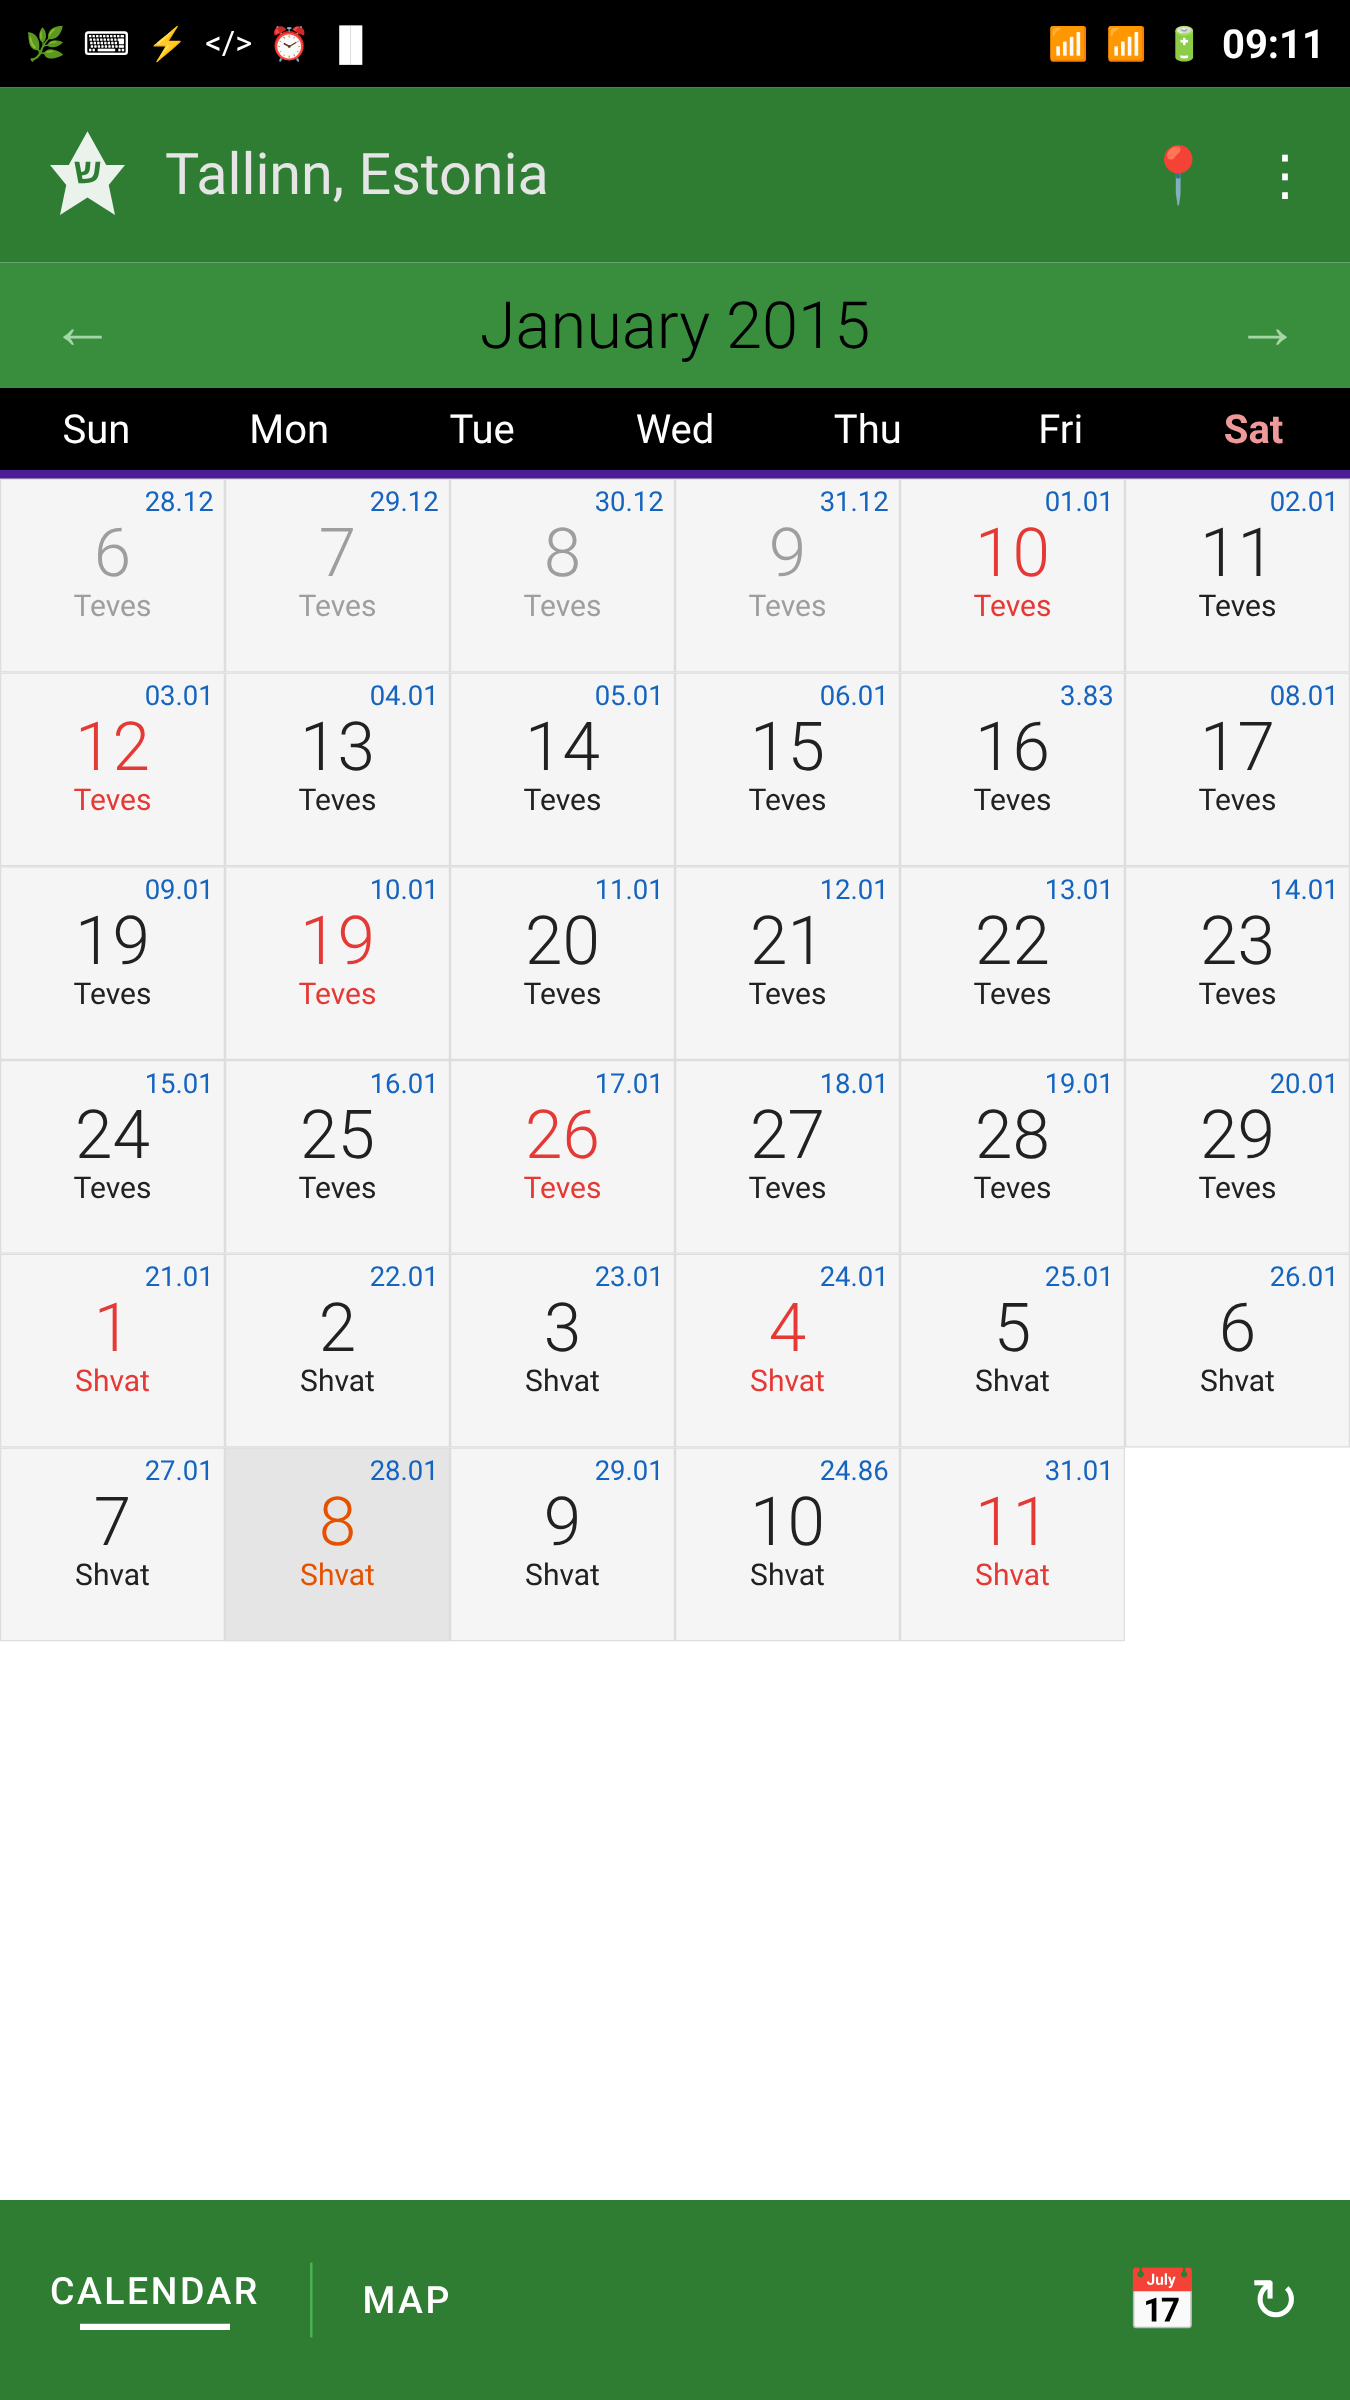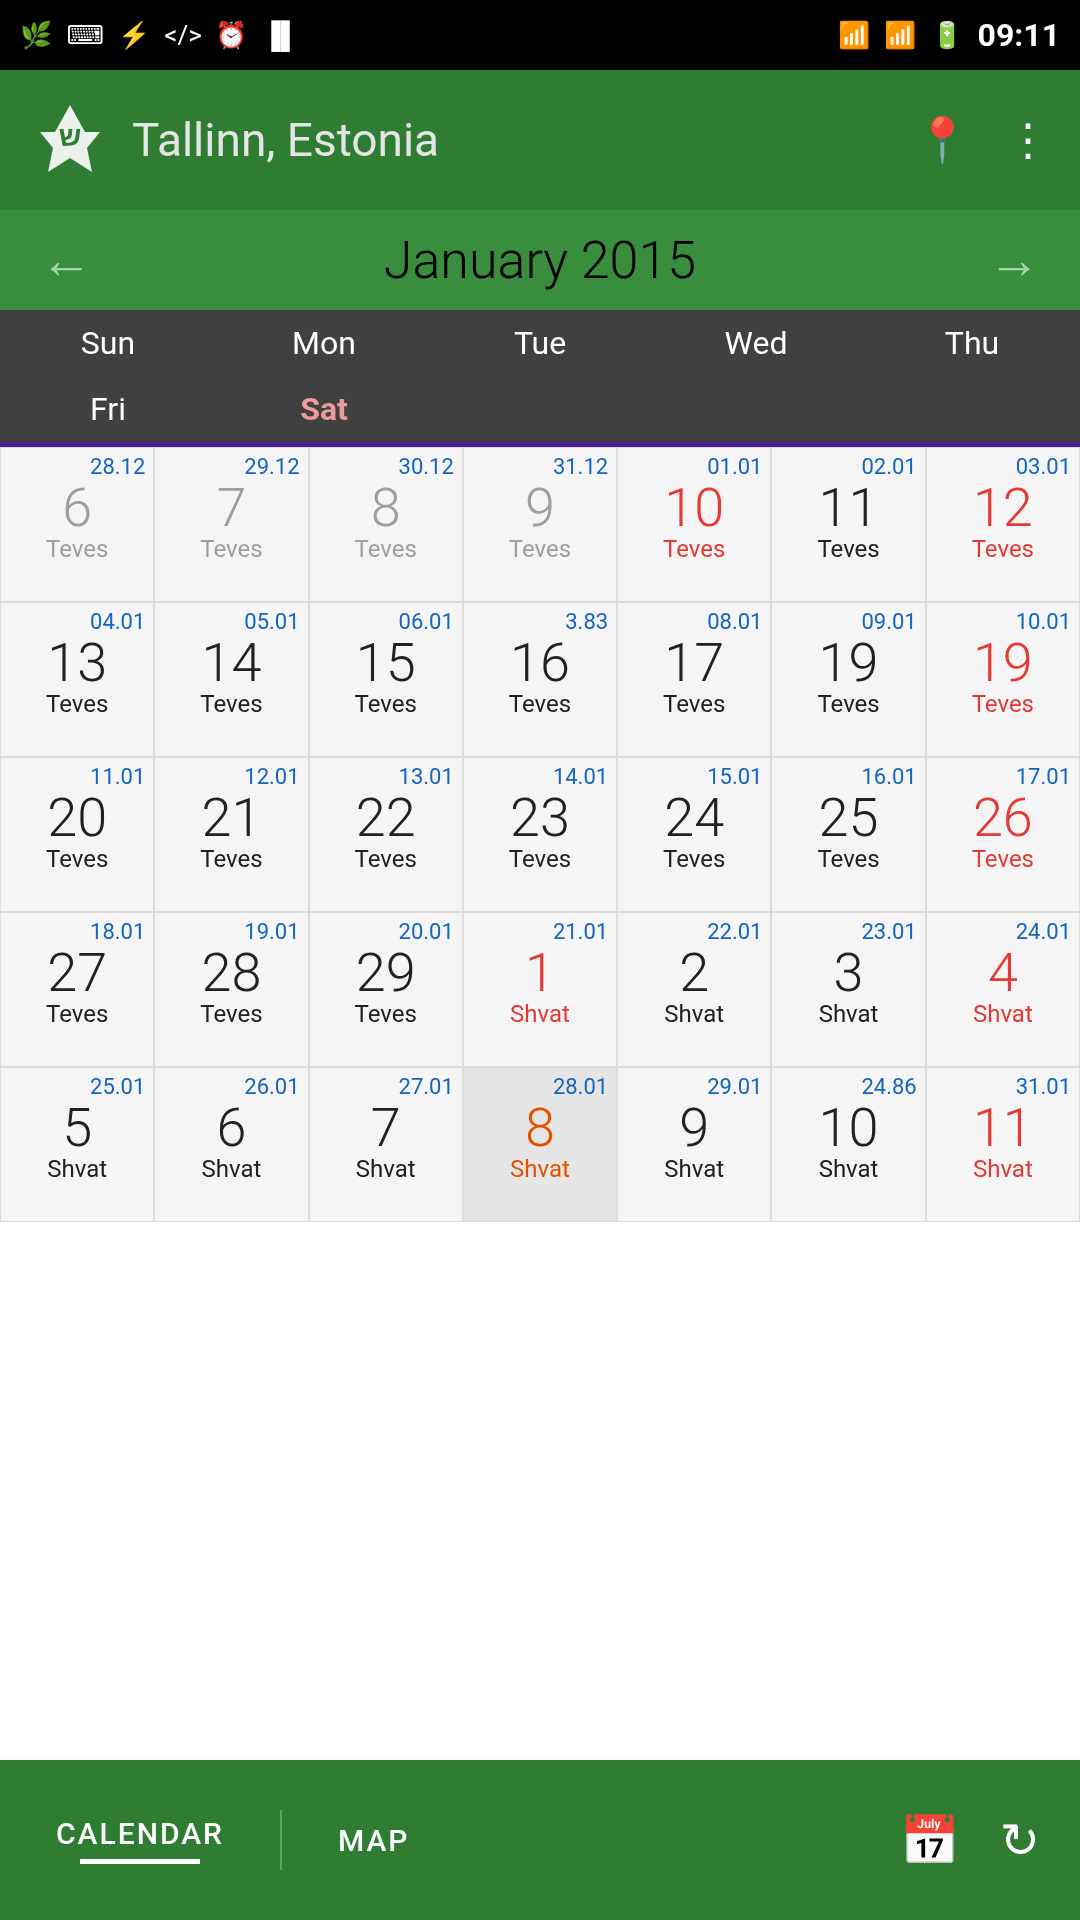--- a/index.html
+++ b/index.html
@@ -99,36 +99,36 @@
 
     
     .calendar-section {
       width: 100%;
       background: #fff;
     }
 
     
     .day-headers {
       display: grid;
-      grid-template-columns: repeat(5, 1fr);
-      background: #404040;
-      border-bottom: 5px solid #4c1d95;
+      grid-template-columns: repeat(7, 1fr);
+      background: #000000;
+      border-bottom: 7px solid #4c1d95;
     }
     .day-header {
       text-align: center;
       color: #fff;
       font-size: 32px;
       padding: 14px 0;
     }
     .day-header.sat { color: #ef9a9a; font-weight: bold; }
 
     
     .calendar-grid {
       display: grid;
-      grid-template-columns: repeat(7, 1fr);
+      grid-template-columns: repeat(6, 1fr);
     }
     .cal-cell {
       border: 1px solid #ddd;
       min-height: 155px;
       padding: 6px 4px 4px 4px;
       display: flex;
       flex-direction: column;
       align-items: center;
       background: #f5f5f5;
       position: relative;
@@ -176,21 +176,21 @@
       background: #2e7d32;
       display: flex;
       align-items: center;
     }
     .bottom-tabs {
       display: flex;
       align-items: center;
       flex: 1;
     }
     .bottom-tab {
-      padding: 0 56px;
+      padding: 0 40px;
       display: flex;
       flex-direction: column;
       align-items: center;
       justify-content: center;
       height: 100%;
     }
     .bottom-tab-label {
       color: #fff;
       font-size: 30px;
       font-weight: 500;

